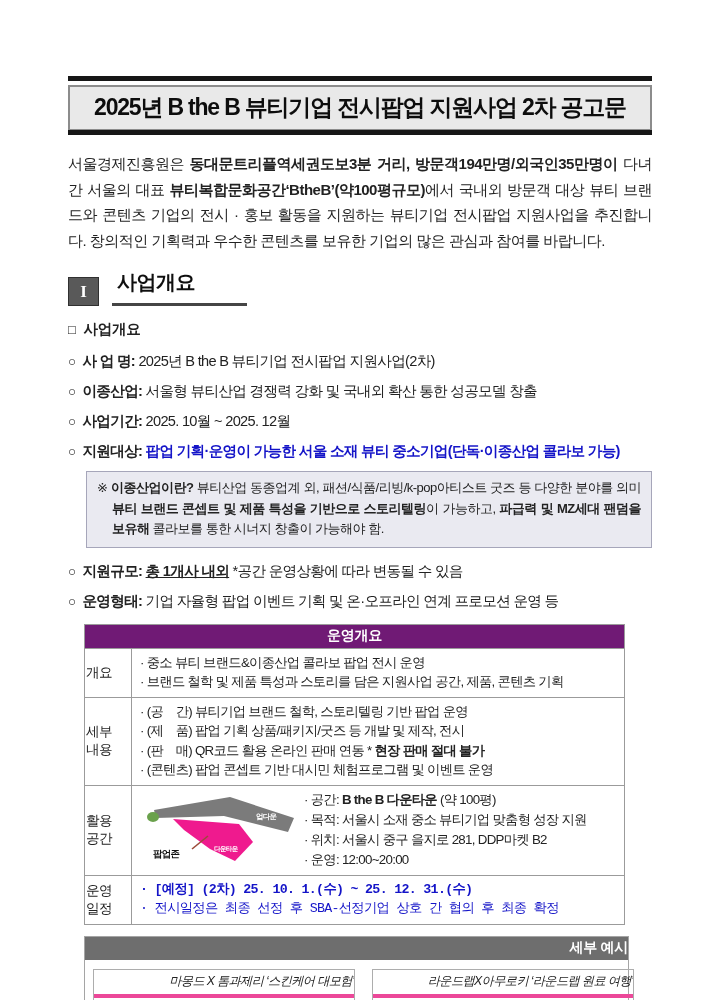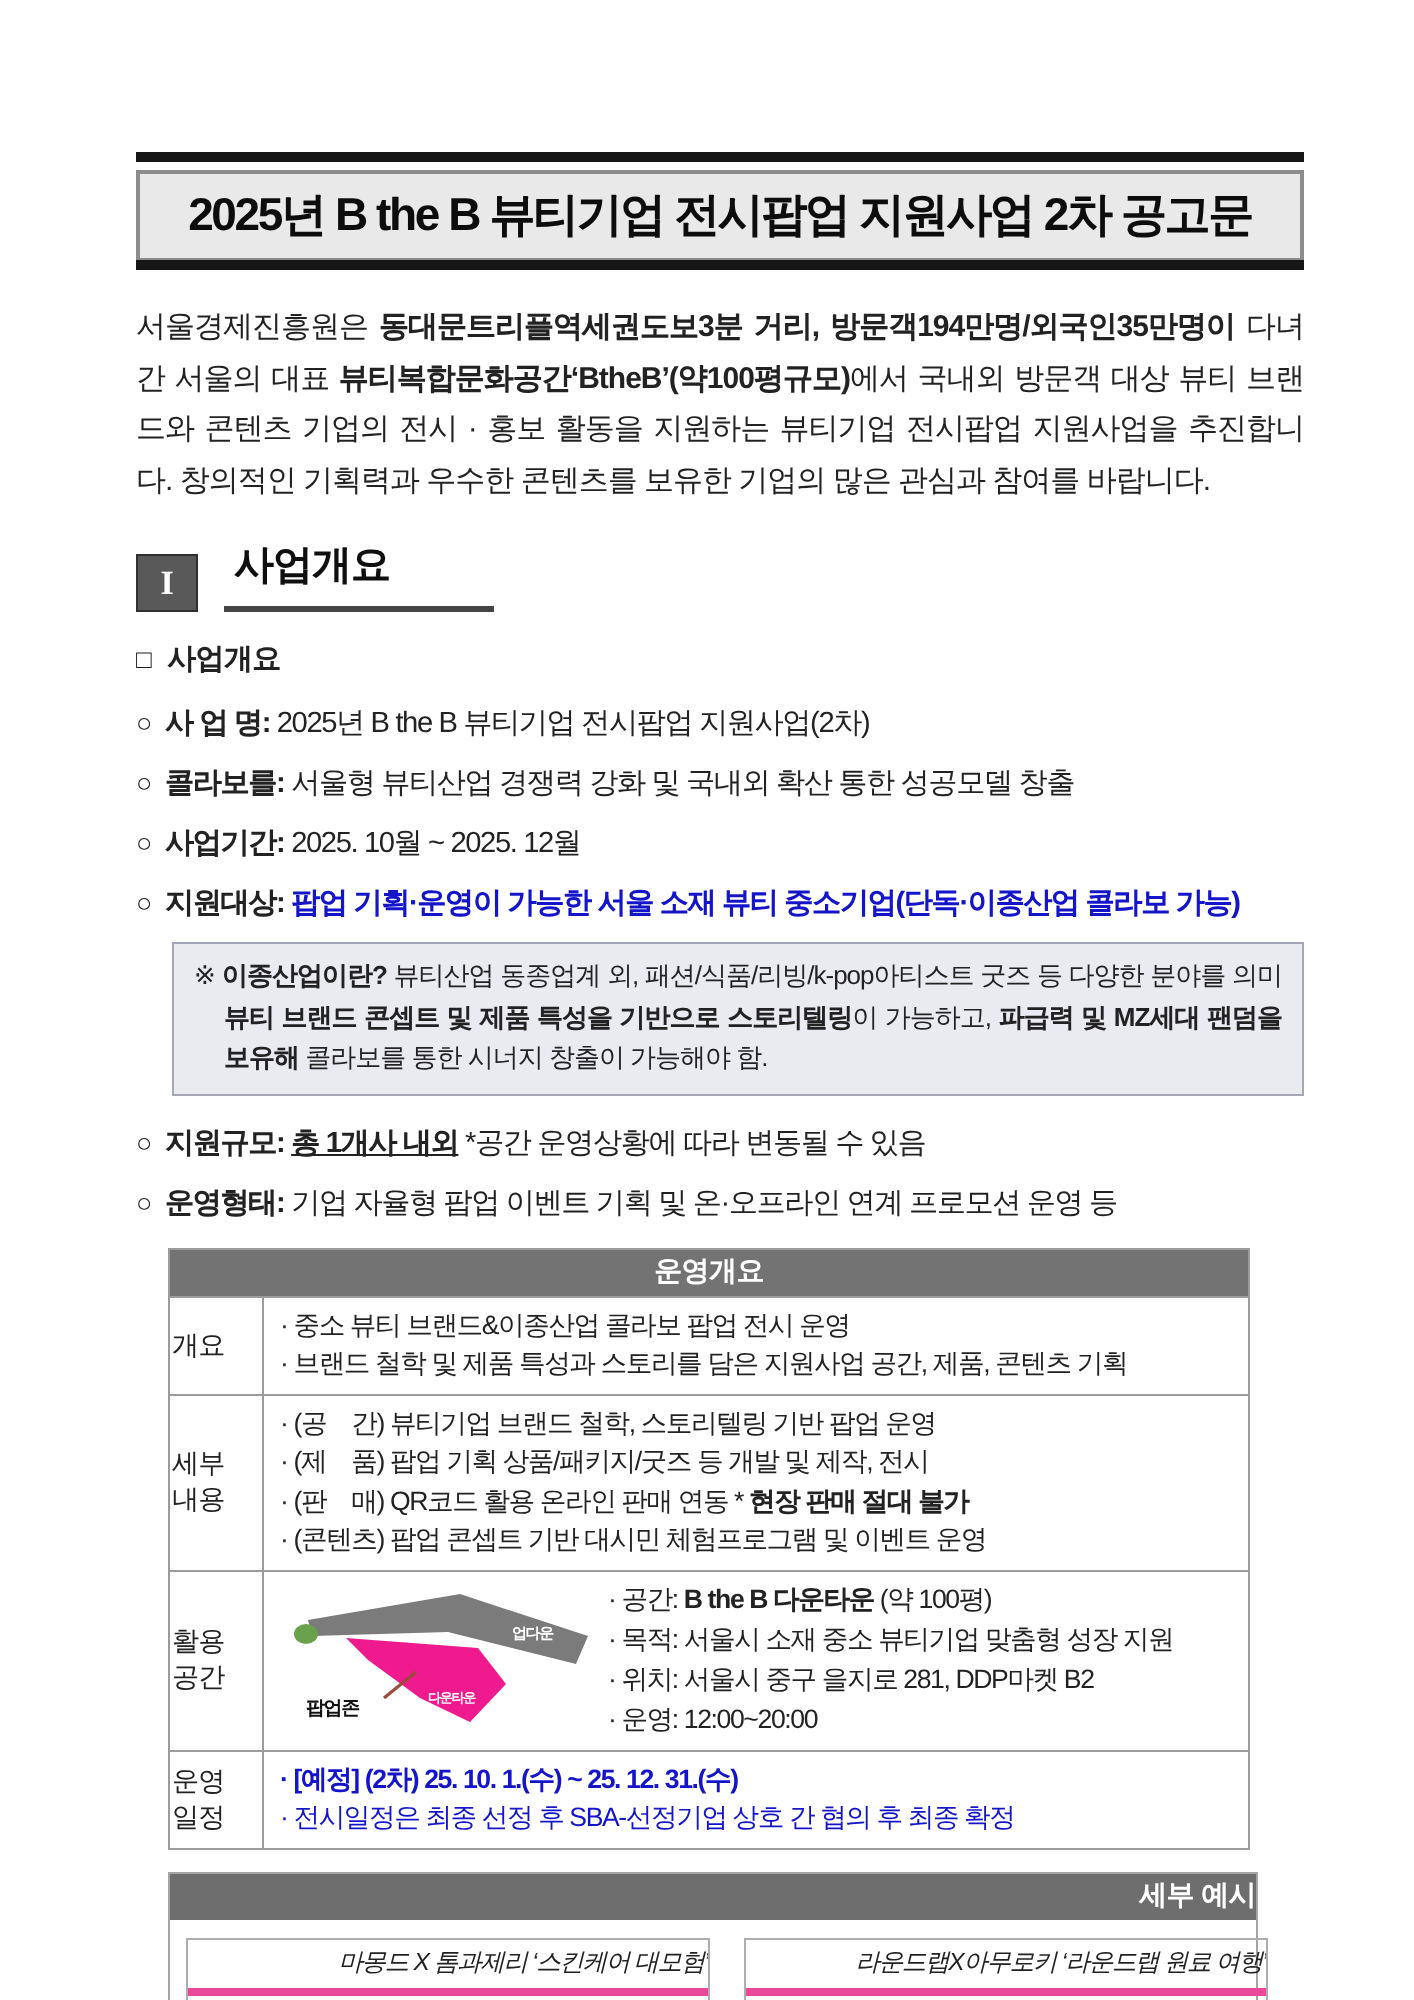--- a/index.html
+++ b/index.html
@@ -35,29 +35,29 @@
   .u-bold { font-weight:bold; text-decoration:underline; }
 
   
   .note-box { margin:10px 0 2px 18px; background:#eaeaf1; border:1px solid #a6a6ba; padding:6px 10px 7px;
               font-size:13px; line-height:20.5px; letter-spacing:-0.5px; text-align:justify; color:#222; }
   .note-inner { padding-left:15px; text-indent:-15px; }
 
   
   .tbl1 { margin:13px 0 0 16px; width:541px; border-collapse:collapse; font-size:13.3px; color:#222; }
   .tbl1 td { border:1px solid #9b9b9b; vertical-align:middle; }
-  .thead-cell { background:#737373; color:#ffffff; font-weight:bold; font-size:14px; text-align:center;
+  .thead-cell { background:#701a75; color:#ffffff; font-weight:bold; font-size:14px; text-align:center;
                 padding:2px 0 3px; letter-spacing:-0.3px; }
   .rlabel { width:47px; text-align:left; font-size:13.6px; letter-spacing:-0.5px; line-height:18px; padding:2px 1px; }
   .rcontent { padding:4px 6px 5px 8px; line-height:19.5px; letter-spacing:-0.7px; }
   .tline { white-space:pre; }
   .r3-flex { display:flex; align-items:center; }
   .r3-lines { margin-left:6px; line-height:20px; }
   .map-svg { flex:none; display:block; }
-  .sched .tline { color:#1414c8; }
+  .sched .tline { color:#1414c8;font-family:Liberation Mono, monospace; }
   .sched .l1 { font-weight:bold; }
 
   
   .tbl2 { margin:11px 0 0 16px; width:545px; border:1px solid #a5a5a5; }
   .tbl2-header { background:#6e6e6e; color:#fff; text-align:right; font-weight:bold; font-size:14px;
                  padding:2px 0 3px; letter-spacing:-0.3px; }
   .tbl2-body { display:flex; gap:17px; padding:9px 8px 10px; background:#fff; }
   .ex-box { flex:1; border:1px solid #adadad; }
   .ex-title { text-align:right; font-size:12.3px; letter-spacing:-0.7px; padding:3px 0 4px;
               border-bottom:4px solid #ec4899; white-space:nowrap; overflow:hidden; color:#222;font-style:italic; }
@@ -78,21 +78,21 @@
     <p class="intro"><span>서울경제진흥원은 </span><span class="b">동대문트리플역세권도보3분 거리, 방문객194만명/외국인35만명이</span><span> 다녀간 서울의 대표 </span><span class="b">뷰티복합문화공간‘BtheB’(약100평규모)</span><span>에서 국내외 방문객 대상 뷰티 브랜드와 콘텐츠 기업의 전시 · 홍보 활동을 지원하는 뷰티기업 전시팝업 지원사업을 추진합니다. 창의적인 기획력과 우수한 콘텐츠를 보유한 기업의 많은 관심과 참여를 바랍니다.</span></p>
 
     <div class="section-head">
       <div class="sec-num">I</div>
       <div class="sec-title">사업개요</div>
     </div>
 
     <div class="sub-head"><span class="sq">□</span><span class="b">사업개요</span></div>
 
     <div class="bullet" style="margin-top:13px;"><span class="bm">○</span><span class="bl">사 업 명:</span> <span>2025년 B the B 뷰티기업 전시팝업 지원사업(2차)</span></div>
-    <div class="bullet"><span class="bm">○</span><span class="bl">콜라보를:</span> <span>서울형 뷰티산업 경쟁력 강화 및 국내외 확산 통한 성공모델 창출</span></div>
+    <div class="bullet"><span class="bm">○</span><span class="bl">이종산업:</span> <span>서울형 뷰티산업 경쟁력 강화 및 국내외 확산 통한 성공모델 창출</span></div>
     <div class="bullet"><span class="bm">○</span><span class="bl">사업기간:</span> <span>2025. 10월 ~ 2025. 12월</span></div>
     <div class="bullet"><span class="bm">○</span><span class="bl">지원대상:</span> <span class="b blue">팝업 기획·운영이 가능한 서울 소재 뷰티 중소기업(단독·이종산업 콜라보 가능)</span></div>
 
     <div class="note-box">
       <div class="note-inner"><span>※ </span><span class="b">이종산업이란?</span><span> 뷰티산업 동종업계 외, 패션/식품/리빙/k-pop아티스트 굿즈 등 다양한 분야를 의미 </span><span class="b">뷰티 브랜드 콘셉트 및 제품 특성을 기반으로 스토리텔링</span><span>이 가능하고, </span><span class="b">파급력 및 MZ세대 팬덤을 보유해</span><span> 콜라보를 통한 시너지 창출이 가능해야 함.</span></div>
     </div>
 
     <div class="bullet" style="margin-top:14px;"><span class="bm">○</span><span class="bl">지원규모:</span> <span class="u-bold">총 1개사 내외</span><span> *공간 운영상황에 따라 변동될 수 있음</span></div>
     <div class="bullet"><span class="bm">○</span><span class="bl">운영형태:</span> <span>기업 자율형 팝업 이벤트 기획 및 온·오프라인 연계 프로모션 운영 등</span></div>
 

